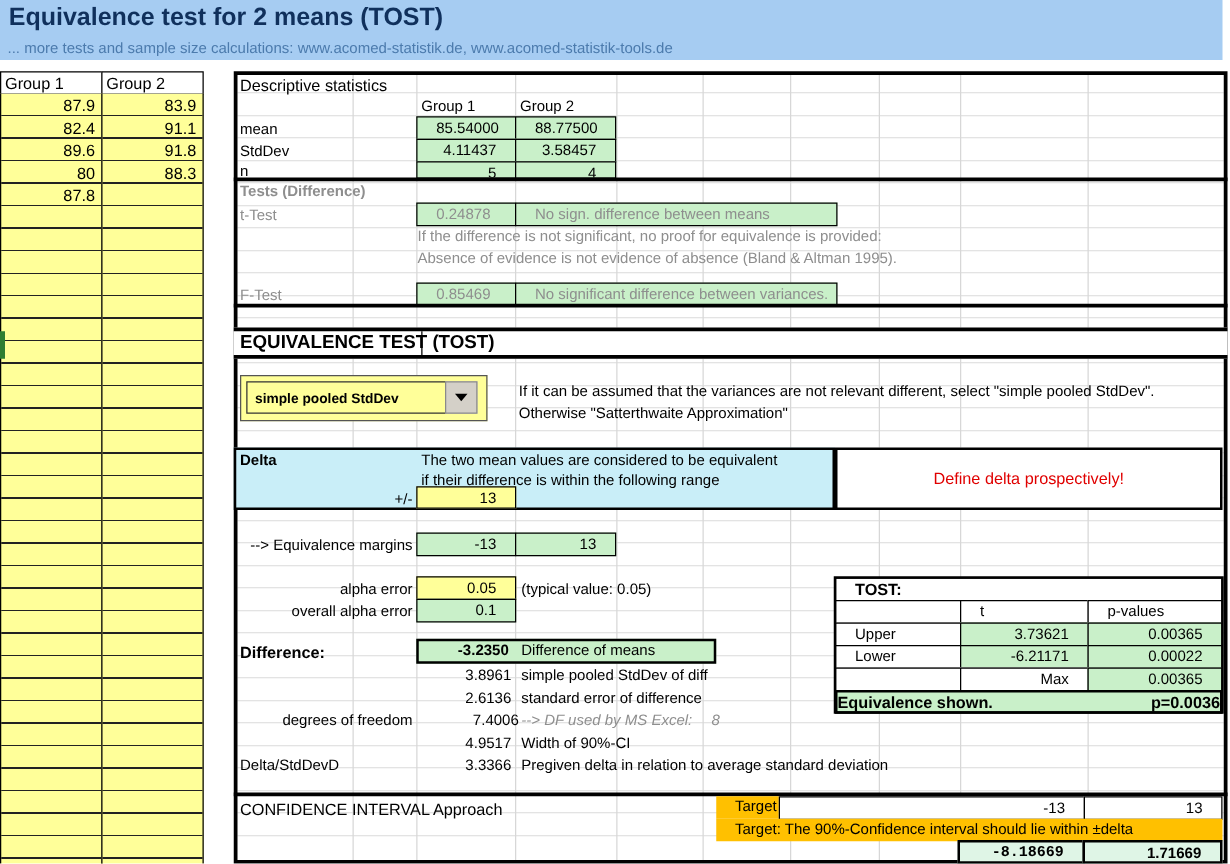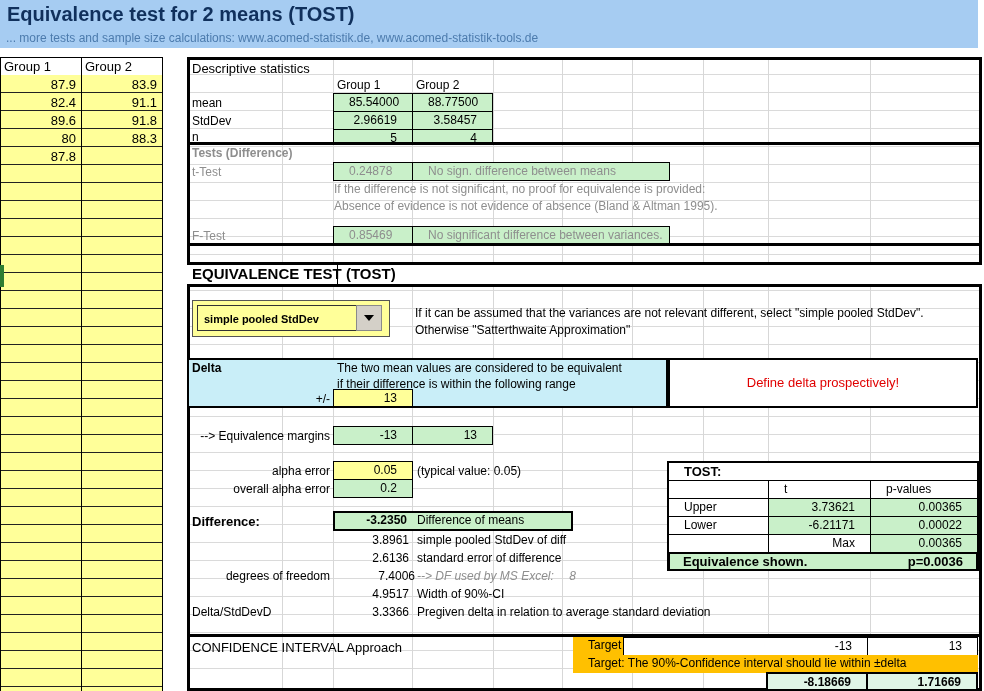--- a/index.html
+++ b/index.html
@@ -82,21 +82,21 @@
   <div class="vgrid" style="left:768px;"></div>
   <div class="vgrid" style="left:870px;"></div>
 
   <div class="txt" style="left:192px;top:61px;font-size:13px;">Descriptive statistics</div>
   <div class="txt" style="left:337px;top:78px;">Group 1</div>
   <div class="txt" style="left:416px;top:78px;">Group 2</div>
   <div class="txt" style="left:192px;top:96px;">mean</div>
   <div class="cell green r" style="left:333px;top:93px;width:80px;height:19px;">85.54000</div>
   <div class="cell green r" style="left:412px;top:93px;width:81px;height:19px;">88.77500</div>
   <div class="txt" style="left:192px;top:114px;">StdDev</div>
-  <div class="cell green r" style="left:333px;top:111px;width:80px;height:19px;">2.96619</div>
+  <div class="cell green r" style="left:333px;top:111px;width:80px;height:19px;">4.11437</div>
   <div class="cell green r" style="left:412px;top:111px;width:81px;height:19px;">3.58457</div>
   <div class="txt" style="left:192px;top:130px;">n</div>
   <div class="cell green r" style="left:333px;top:129px;width:80px;height:14px;">5</div>
   <div class="cell green r" style="left:412px;top:129px;width:81px;height:14px;">4</div>
   <div class="thick" style="left:187px;top:142px;width:795px;"></div>
 
   <div class="txt b g" style="left:192px;top:146px;">Tests (Difference)</div>
   <div class="txt g" style="left:192px;top:165px;">t-Test</div>
   <div class="cell green g" style="left:333px;top:162px;width:80px;height:19px;">0.24878</div>
   <div class="cell green g" style="left:412px;top:162px;width:258px;height:19px;">No sign. difference between means</div>
@@ -132,21 +132,21 @@
   </div>
 
   <div class="txt r" style="left:187px;top:429px;width:143px;">--&gt; Equivalence margins</div>
   <div class="cell green r" style="left:333px;top:426px;width:80px;height:19px;">-13</div>
   <div class="cell green r" style="left:412px;top:426px;width:81px;height:19px;">13</div>
 
   <div class="txt r" style="left:187px;top:464px;width:143px;">alpha error</div>
   <div class="cell yellow r" style="left:333px;top:461px;width:80px;height:19px;">0.05</div>
   <div class="txt" style="left:417px;top:464px;">(typical value: 0.05)</div>
   <div class="txt r" style="left:187px;top:482px;width:143px;">overall alpha error</div>
-  <div class="cell green r" style="left:333px;top:479px;width:80px;height:19px;">0.2</div>
+  <div class="cell green r" style="left:333px;top:479px;width:80px;height:19px;">0.1</div>
 
   <div class="txt b" style="left:192px;top:514px;font-size:13px;">Difference:</div>
   <div class="boxthick green" style="left:333px;top:511px;width:240px;height:20px;display:flex;align-items:flex-start;font-size:12px;">
     <span class="b r" style="display:inline-block;width:72px;">-3.2350</span>
     <span style="margin-left:10px;">Difference of means</span>
   </div>
   <div class="txt r" style="left:333px;top:533px;width:76px;">3.8961</div>
   <div class="txt" style="left:417px;top:533px;">simple pooled StdDev of diff</div>
   <div class="txt r" style="left:333px;top:551px;width:76px;">2.6136</div>
   <div class="txt" style="left:417px;top:551px;">standard error of difference</div>
@@ -168,28 +168,28 @@
   <div class="cell" style="left:870px;top:480px;width:108px;height:19px;background:#fff;">p-values</div>
   <div class="cell" style="left:668px;top:498px;width:101px;height:19px;background:#fff;">Upper</div>
   <div class="cell green r" style="left:768px;top:498px;width:103px;height:19px;">3.73621</div>
   <div class="cell green r" style="left:870px;top:498px;width:108px;height:19px;">0.00365</div>
   <div class="cell" style="left:668px;top:516px;width:101px;height:19px;background:#fff;">Lower</div>
   <div class="cell green r" style="left:768px;top:516px;width:103px;height:19px;">-6.21171</div>
   <div class="cell green r" style="left:870px;top:516px;width:108px;height:19px;">0.00022</div>
   <div class="cell" style="left:668px;top:534px;width:101px;height:19px;background:#fff;"></div>
   <div class="cell r" style="left:768px;top:534px;width:103px;height:19px;background:#fff;">Max</div>
   <div class="cell green r" style="left:870px;top:534px;width:108px;height:19px;">0.00365</div>
-  <div class="boxthick green" style="left:668px;top:552px;width:310px;height:19px;display:flex;justify-content:space-between;align-items:center;padding:0 13px;font-size:13px;text-align:center;">
+  <div class="boxthick green" style="left:668px;top:552px;width:310px;height:19px;display:flex;justify-content:space-between;align-items:center;padding:0 0;font-size:13px;text-align:center;">
     <span class="b">Equivalence shown.</span>
     <span class="b">p=0.0036</span>
   </div>
   <div class="boxthick" style="left:667px;top:461px;width:312px;height:110px;pointer-events:none;"></div>
 
   <div class="thick" style="left:187px;top:634px;width:795px;"></div>
   <div class="txt" style="left:192px;top:640px;font-size:13px;">CONFIDENCE INTERVAL Approach</div>
   <div class="cell orange r" style="left:573px;top:637px;width:51px;height:18px;border:none;">Target</div>
   <div class="cell r" style="left:623px;top:637px;width:245px;height:19px;background:#fff;">-13</div>
   <div class="cell r" style="left:867px;top:637px;width:111px;height:19px;background:#fff;">13</div>
   <div class="cell orange" style="left:573px;top:655px;width:405px;height:18px;border:none;">Target: The 90%-Confidence interval should lie within ±delta</div>
-  <div class="cell palegreen r b" style="left:766px;top:672px;width:102px;height:19px;border:2px solid #000;">-8.18669</div>
+  <div class="cell palegreen r b" style="left:766px;top:672px;width:102px;height:19px;border:2px solid #000;font-family:Liberation Mono, monospace;">-8.18669</div>
   <div class="cell palegreen r b" style="left:866px;top:672px;width:112px;height:19px;border:2px solid #000;">1.71669</div>
 
 </div>
 
 </body></html>

